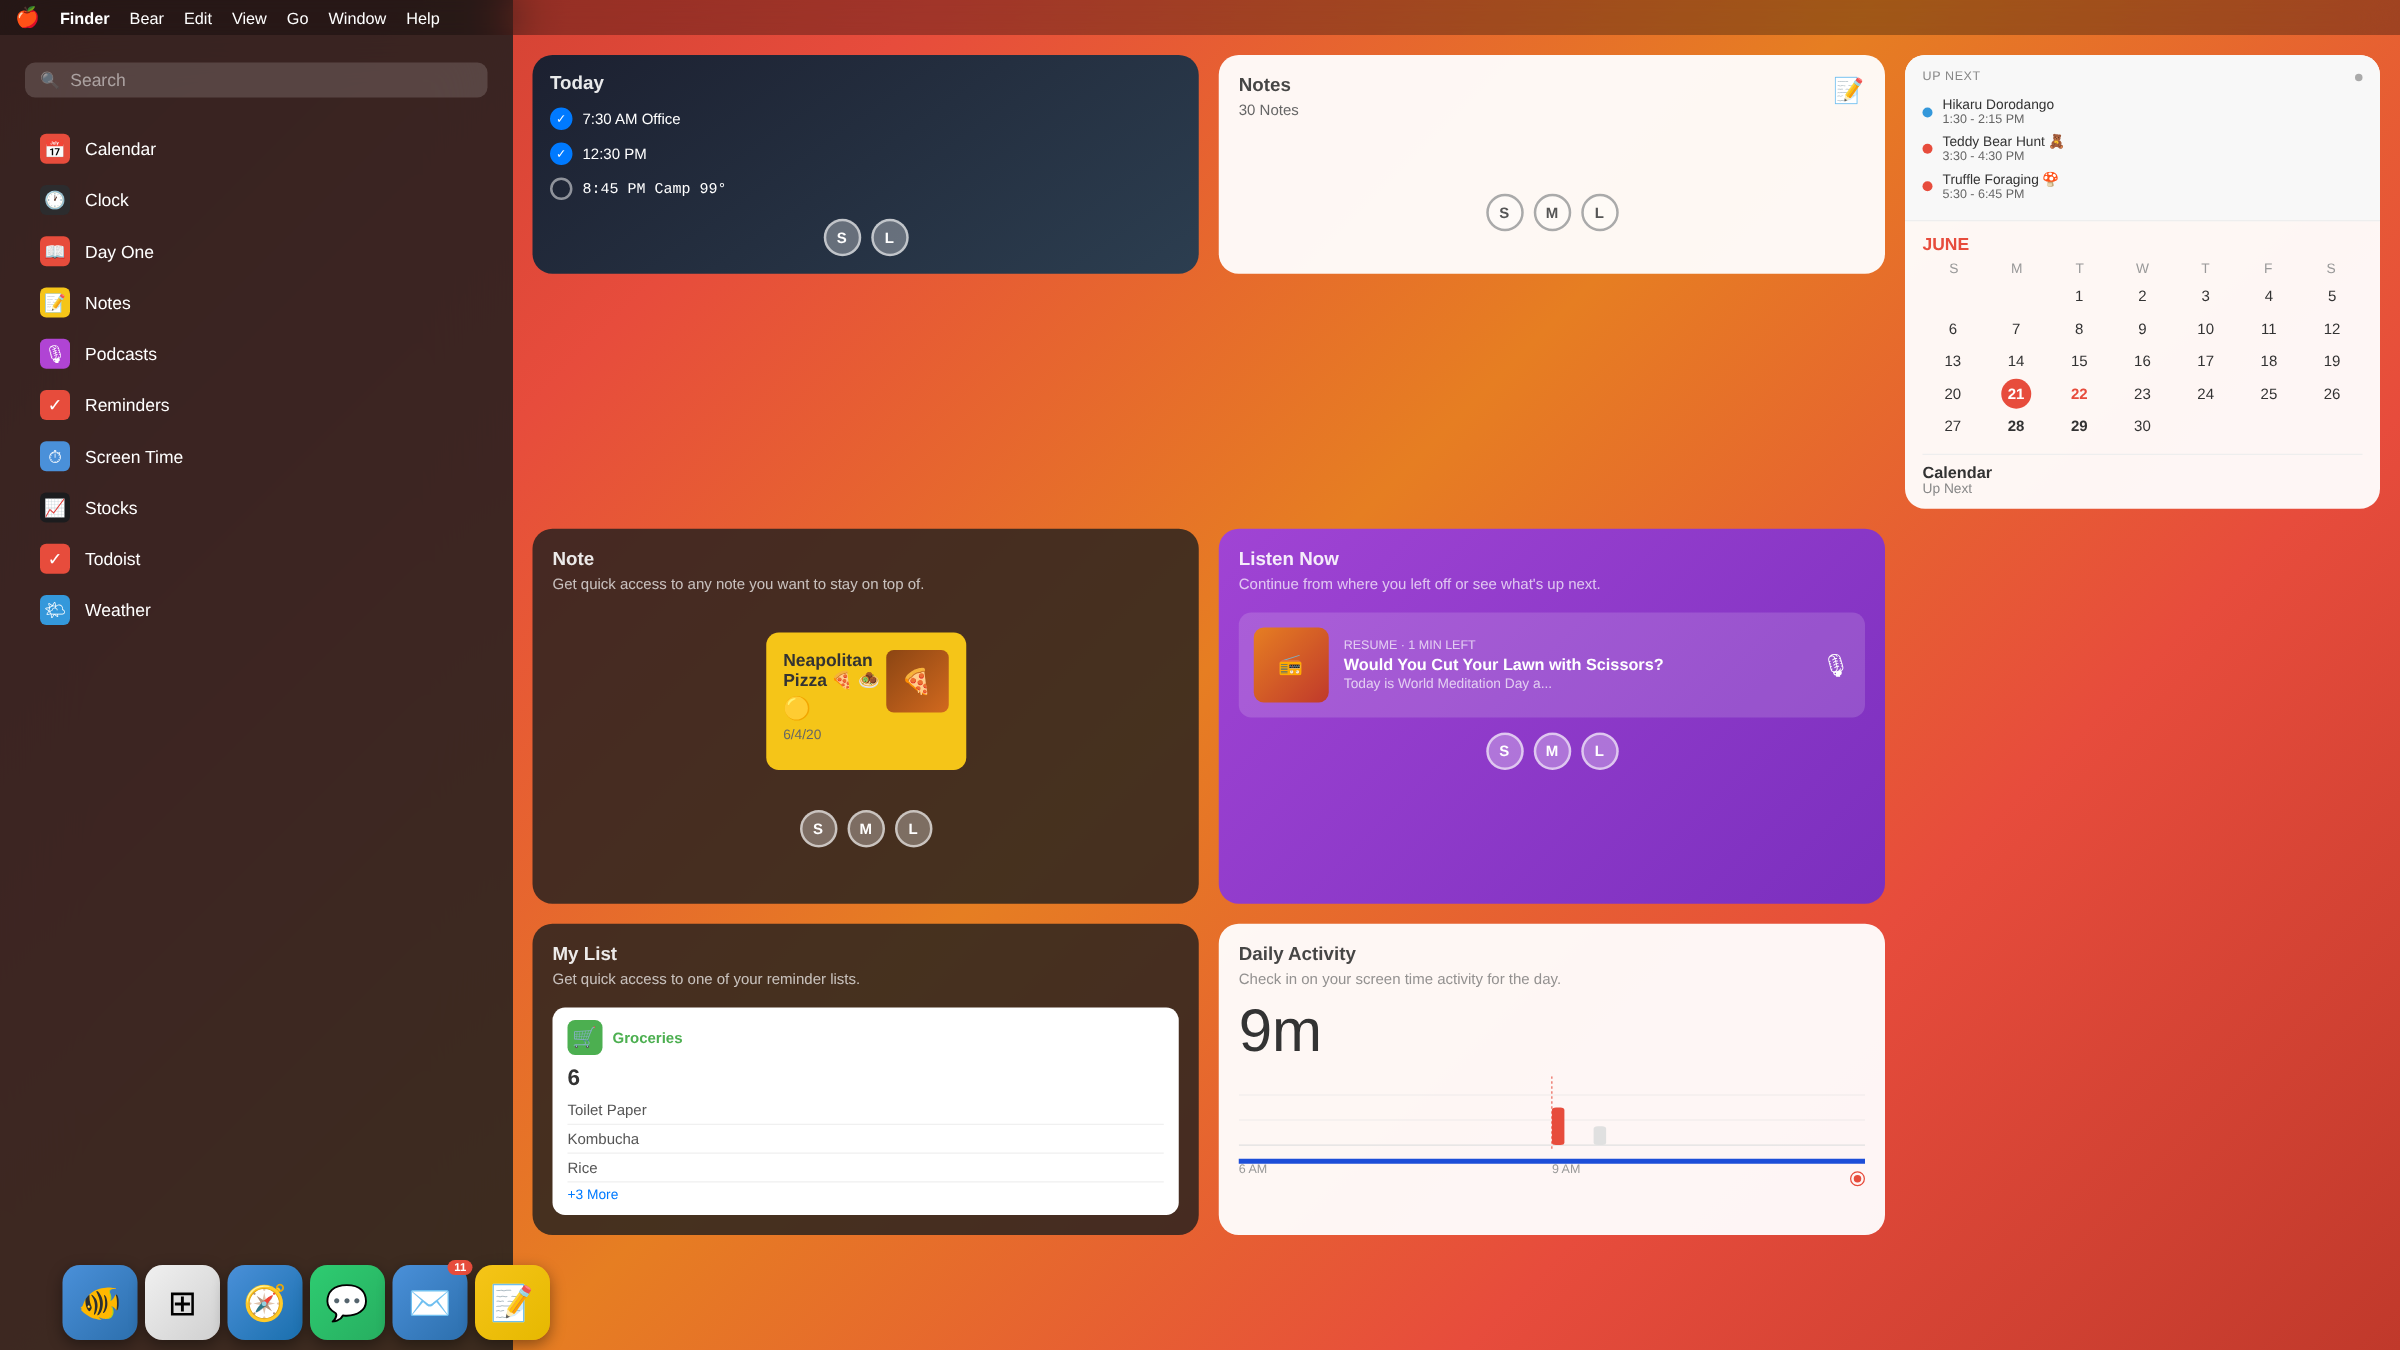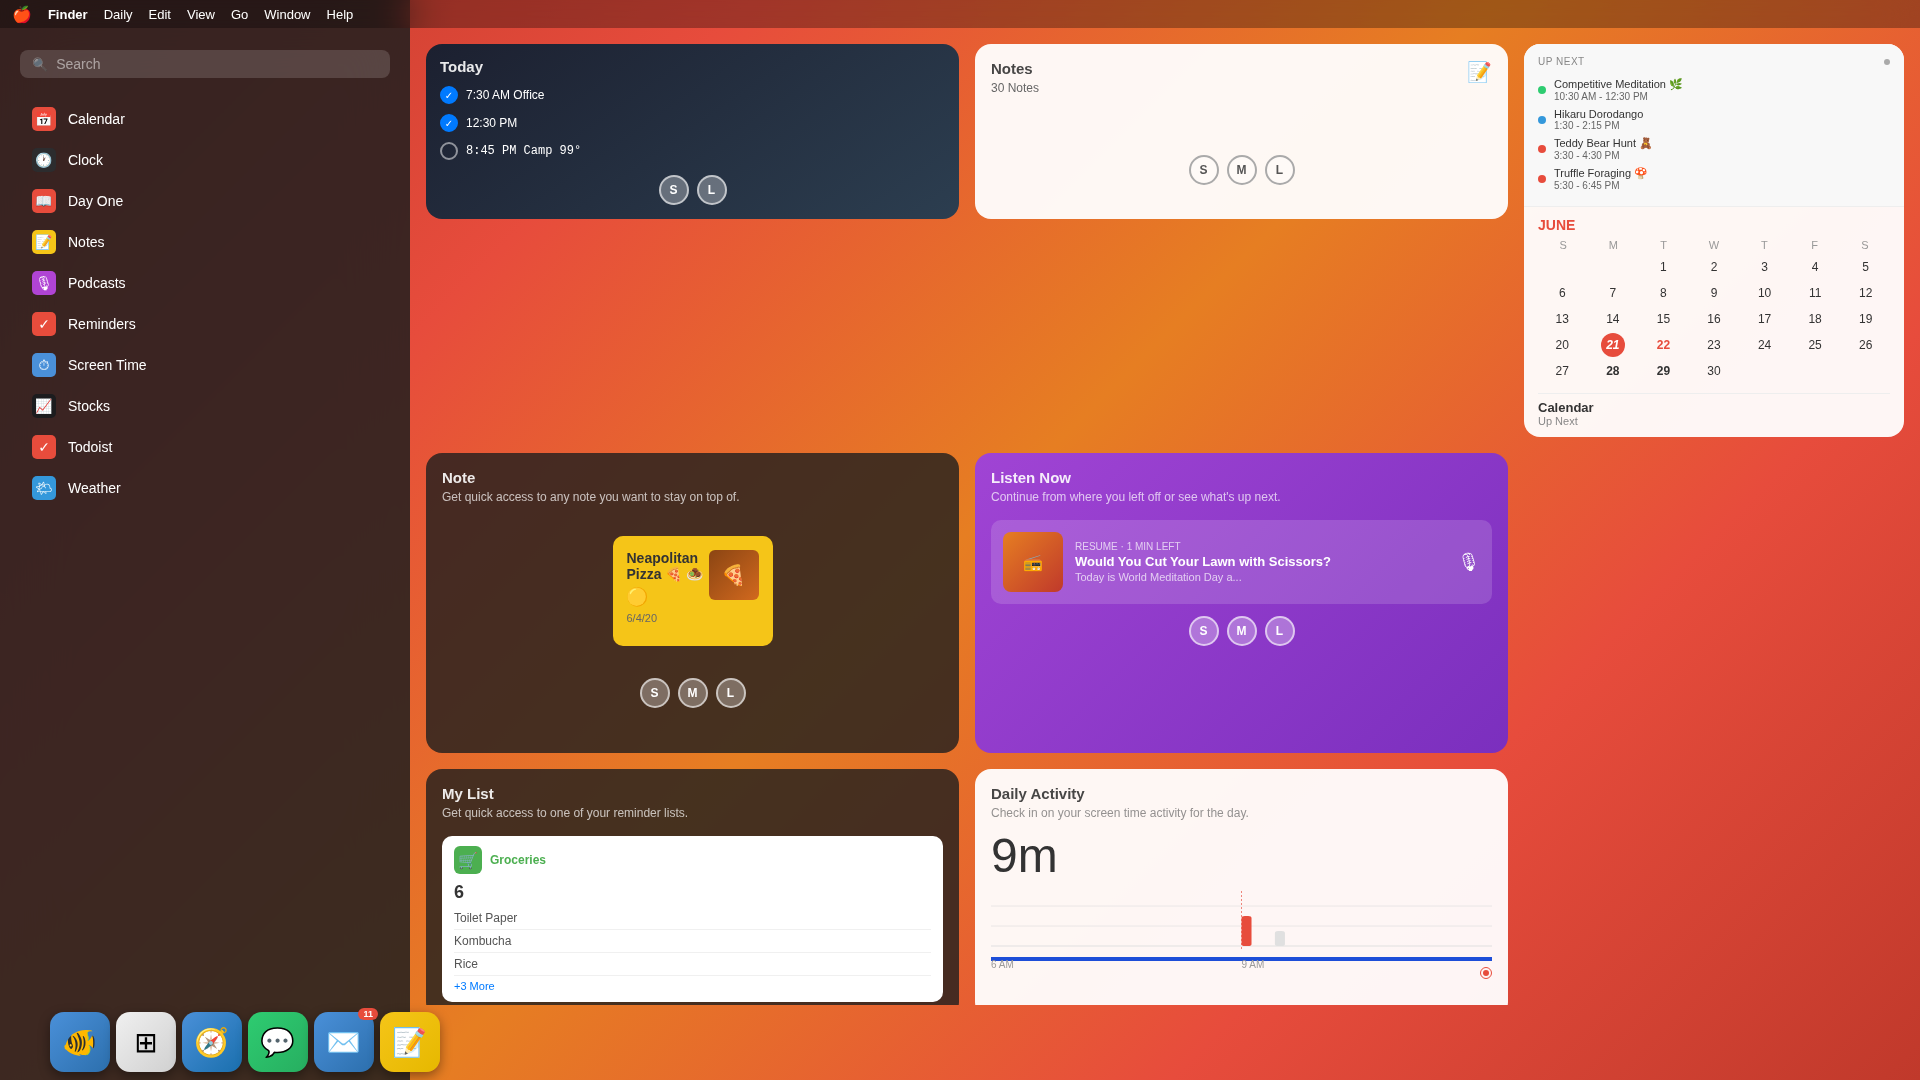--- a/index.html
+++ b/index.html
@@ -197,21 +197,20 @@
       align-items: center;
       justify-content: center;
       border-radius: 50%;
       margin: 0 auto;
       cursor: pointer;
     }
     .cal-date.today {
       background: #e74c3c;
       color: white;
       font-weight: 700;
-      font-style: italic;
     }
     .cal-date.bold { font-weight: 700; }
 
     
     .note-widget {
       background: rgba(30,30,30,0.8);
       border-radius: 16px;
       padding: 16px;
       color: white;
       min-height: 300px;
@@ -342,21 +341,21 @@
       color: white;
       height: 100%;
     }
   </style>
 </head>
 <body>
 
 <div class="menubar">
   <span class="menubar-apple">🍎</span>
   <span class="menubar-item bold">Finder</span>
-  <span class="menubar-item">Daily</span>
+  <span class="menubar-item">Bear</span>
   <span class="menubar-item">Edit</span>
   <span class="menubar-item">View</span>
   <span class="menubar-item">Go</span>
   <span class="menubar-item">Window</span>
   <span class="menubar-item">Help</span>
 </div>
 
 <div class="sidebar">
   <div class="search-bar">
     <span class="search-icon-char">🔍</span>
@@ -443,27 +442,20 @@
         <div class="avatar-circle" style="color:#555; border-color:#aaa;">M</div>
         <div class="avatar-circle" style="color:#555; border-color:#aaa;">L</div>
       </div>
     </div>
 
     <div class="calendar-widget" style="grid-row: 1 / 3;">
       <div style="background:#f8f8f8; padding:12px 14px; border-bottom:1px solid #eee;">
         <div style="display:flex; justify-content:space-between; align-items:center; margin-bottom:8px;">
           <div style="font-size:10px; color:#888; text-transform:uppercase; letter-spacing:0.5px;">Up Next</div>
           <div style="width:6px;height:6px;border-radius:50%;background:#aaa;"></div>
-        </div>
-        <div class="cal-event" style="padding:3px 0;">
-          <div class="cal-dot" style="background:#2ecc71;"></div>
-          <div>
-              <div class="cal-event-name">Competitive Meditation 🌿</div>
-              <div class="cal-event-time">10:30 AM - 12:30 PM</div>
-            </div>
         </div>
         <div class="cal-event" style="padding:3px 0;">
           <div class="cal-dot" style="background:#3498db;"></div>
           <div>
               <div class="cal-event-name">Hikaru Dorodango</div>
               <div class="cal-event-time">1:30 - 2:15 PM</div>
             </div>
         </div>
         <div class="cal-event" style="padding:3px 0;">
           <div class="cal-dot" style="background:#e74c3c;"></div>

